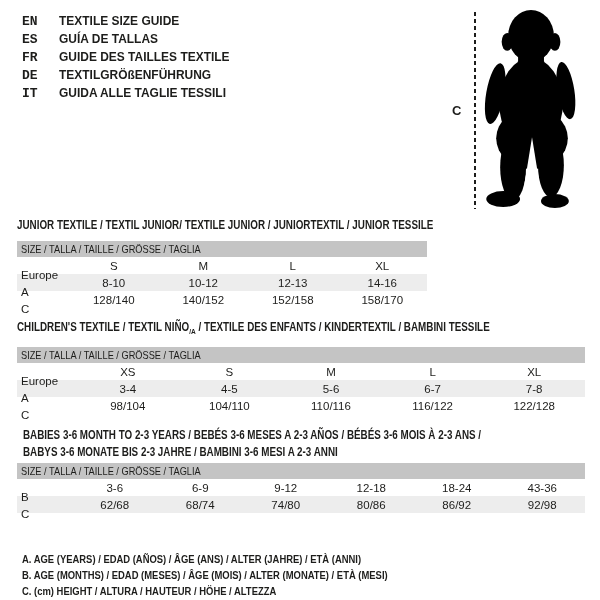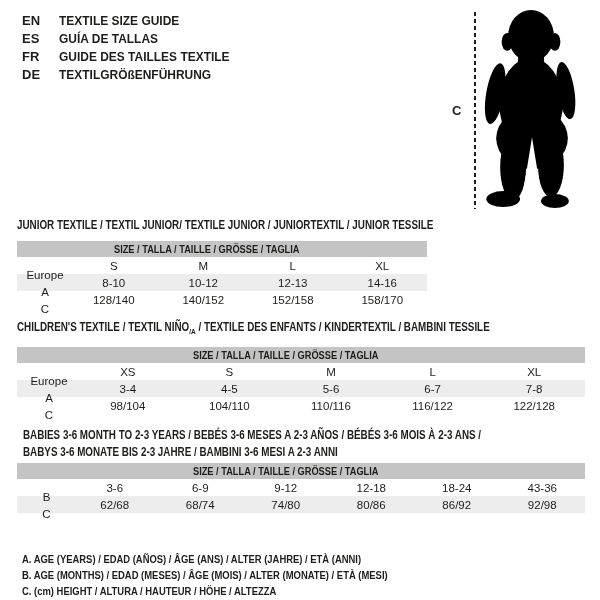--- a/index.html
+++ b/index.html
@@ -12,42 +12,42 @@
     color: #1d1d1b;
     overflow: hidden;
   }
   
   .cond { transform: scaleX(0.82); transform-origin: 0 0; white-space: nowrap; }
   .cond-in { display: inline-block; transform: scaleX(0.84); transform-origin: 0 50%; white-space: nowrap; }
 
   
   .langs { position: absolute; left: 22px; top: 12px; font-weight: 700; font-size: 13px; }
   .lang-row { height: 18px; line-height: 18px; }
-  .lang-code { display: inline-block; width: 37px; }
+  .lang-code { display: inline-block; width: 37px; font-family: Liberation Mono, monospace; }
   .lang-text { display: inline-block; transform: scaleX(0.92); transform-origin: 0 50%; white-space: nowrap; }
 
   
   .measure-line {
     position: absolute; left: 474px; top: 12px; width: 2px; height: 197px;
     background: repeating-linear-gradient(to bottom, #1d1d1b 0 4px, transparent 4px 7px);
   }
   .measure-label { position: absolute; left: 452px; top: 103px; font-size: 13px; font-weight: 700; }
   .toddler { position: absolute; left: 476px; top: 8px; }
 
   
   .tbl-title { position: absolute; font-size: 12px; font-weight: 700; }
   .tbl-title .line { line-height: 17px; }
   .size-table { position: absolute; font-size: 11.5px; }
   .size-bar {
     height: 16px; background: #c4c4c4; display: flex; align-items: center;
-    padding-left: 4px; box-sizing: border-box; font-size: 11px; font-weight: 700; justify-content: center;
+    padding-left: 4px; box-sizing: border-box; font-size: 11px; font-weight: 400;
   }
   .trow { display: flex; height: 17px; align-items: center; }
   .trow.alt { background: #ededed; }
-  .trow .lbl { padding-left: 4px; box-sizing: border-box; text-align: center; margin-top: 19px; }
+  .trow .lbl { padding-left: 4px; box-sizing: border-box; text-align: left; margin-top: 19px; }
   .trow .c { flex: 1; text-align: center; }
   .t1 .lbl { width: 52px; }
   .t2 .lbl { width: 60px; }
   .t3 .lbl { width: 55px; }
 
   .sub { font-size: 8px; vertical-align: -3px; letter-spacing: 0; }
 
   
   .notes { position: absolute; left: 22px; top: 537px; font-size: 11.5px; font-weight: 700; margin-top: 14px; }
   .notes .note { height: 16px; line-height: 16px; }
@@ -62,20 +62,23 @@
       <span class="lang-code">EN</span><span class="lang-text">TEXTILE SIZE GUIDE</span>
     </div>
     <div class="lang-row">
       <span class="lang-code">ES</span><span class="lang-text">GUÍA DE TALLAS</span>
     </div>
     <div class="lang-row">
       <span class="lang-code">FR</span><span class="lang-text">GUIDE DES TAILLES TEXTILE</span>
     </div>
     <div class="lang-row">
       <span class="lang-code">DE</span><span class="lang-text">TEXTILGRÖßENFÜHRUNG</span>
+    </div>
+    <div class="lang-row">
+      <span class="lang-code">IT</span><span class="lang-text">GUIDA ALLE TAGLIE TESSILI</span>
     </div>
   </div>
 
   <div class="measure-line"></div>
   <div class="measure-label">C</div>
   <svg class="toddler" width="120" height="204" viewBox="0 0 120 205" xmlns="http://www.w3.org/2000/svg">
     <g fill="#000000">
       <ellipse cx="19" cy="86" rx="9" ry="31" transform="rotate(10 19 86)"></ellipse>
       <ellipse cx="90" cy="83" rx="8.5" ry="29" transform="rotate(-9 90 83)"></ellipse>
       <ellipse cx="55" cy="96" rx="32" ry="46"></ellipse>

